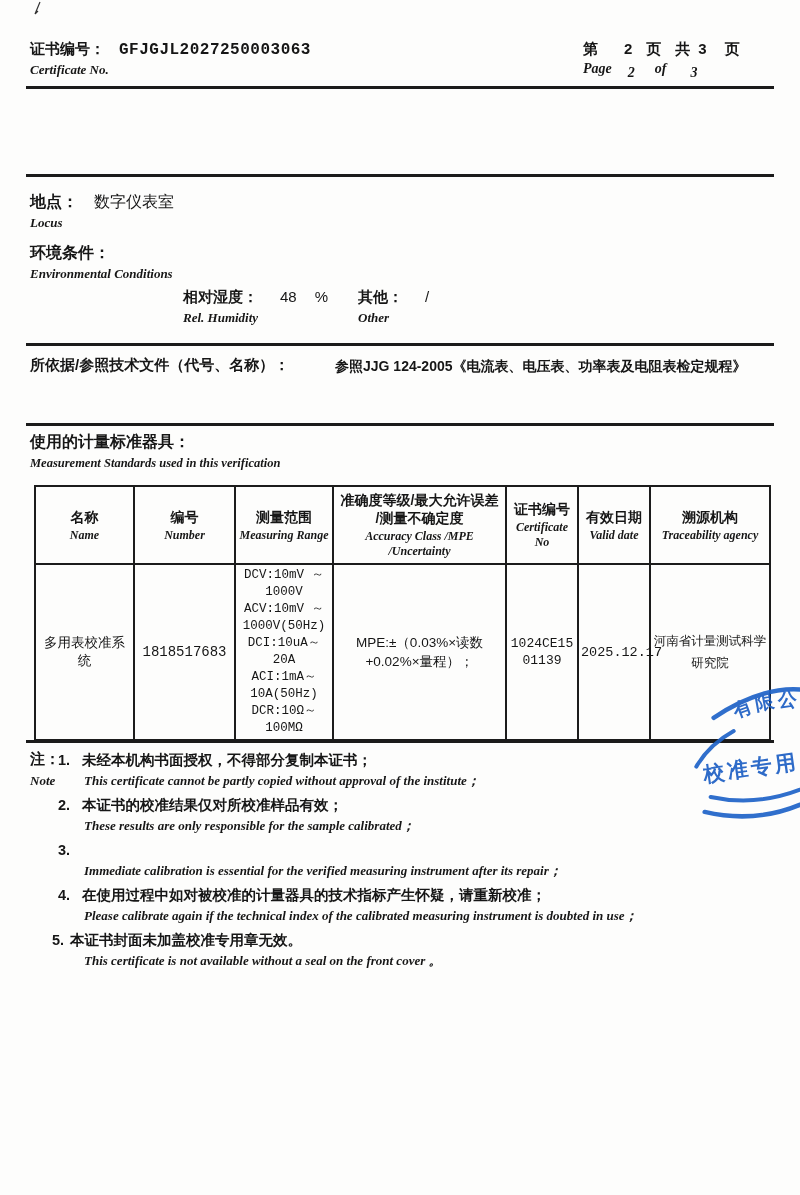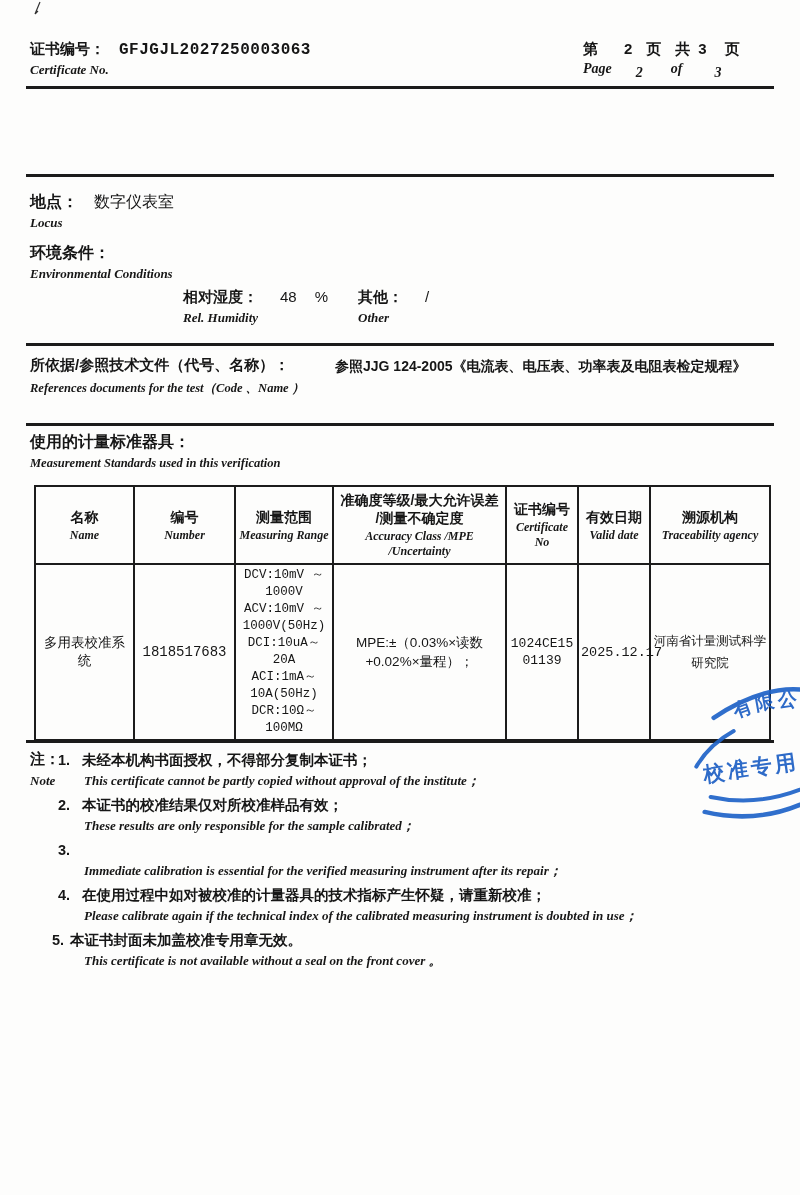--- a/index.html
+++ b/index.html
@@ -19,21 +19,21 @@
   .hdr-left .line1{font-size:15px;}
   .hdr-left .val{font-family:"Liberation Mono","DejaVu Sans Mono",monospace;font-weight:bold;font-size:16px;margin-left:14px;letter-spacing:.5px;}
   .hdr-left .line2{font-size:13px;margin-top:3px;}
   .hdr-right{left:583px;top:40px;width:190px;}
   .pg-zh{display:flex;font-size:15px;font-weight:bold;}
   .pg-zh span:nth-child(1){margin-right:26px;}
   .pg-zh span:nth-child(2){margin-right:14px;}
   .pg-zh span:nth-child(3){margin-right:14px;}
   .pg-zh span:nth-child(4){margin-right:8px;}
   .pg-zh span:nth-child(5){margin-right:18px;}
-  .pg-en{display:flex;font-size:14px;margin-top:2px;gap:8px;}
+  .pg-en{display:flex;font-size:14px;margin-top:2px;}
   .pg-en span:nth-child(1){margin-right:16px;}
   .pg-en span:nth-child(2){margin-right:20px;margin-top:4px;}
   .pg-en span:nth-child(3){margin-right:24px;}
   .pg-en span:nth-child(4){margin-top:4px;}
 
   .cnas{left:30px;top:108px;width:745px;}
   .cnas .zh{font-size:16px;font-weight:bold;}
   .cnas .zh .cnas-no{font-family:"Liberation Serif",serif;font-style:normal;}
   .cnas .en{font-size:13px;margin-top:5px;font-weight:bold;}
 
@@ -164,21 +164,20 @@
         <span class="val">/</span>
       </div>
       <div class="l2 en">Other</div>
     </div>
   </div>
 
   <div class="rule" style="top:343px;"></div>
 
   <div class="abs refs-label">
     <div class="zh">所依据/参照技术文件（代号、名称）：</div>
-    <div class="en">References documents for the test（Code 、Name ）</div>
   </div>
   <div class="abs refs-value">参照JJG 124-2005《电流表、电压表、功率表及电阻表检定规程》</div>
 
   <div class="rule" style="top:423px;"></div>
 
   <div class="abs stdtitle">
     <div class="zh">使用的计量标准器具：</div>
     <div class="en">Measurement Standards used in this verification</div>
   </div>
 

